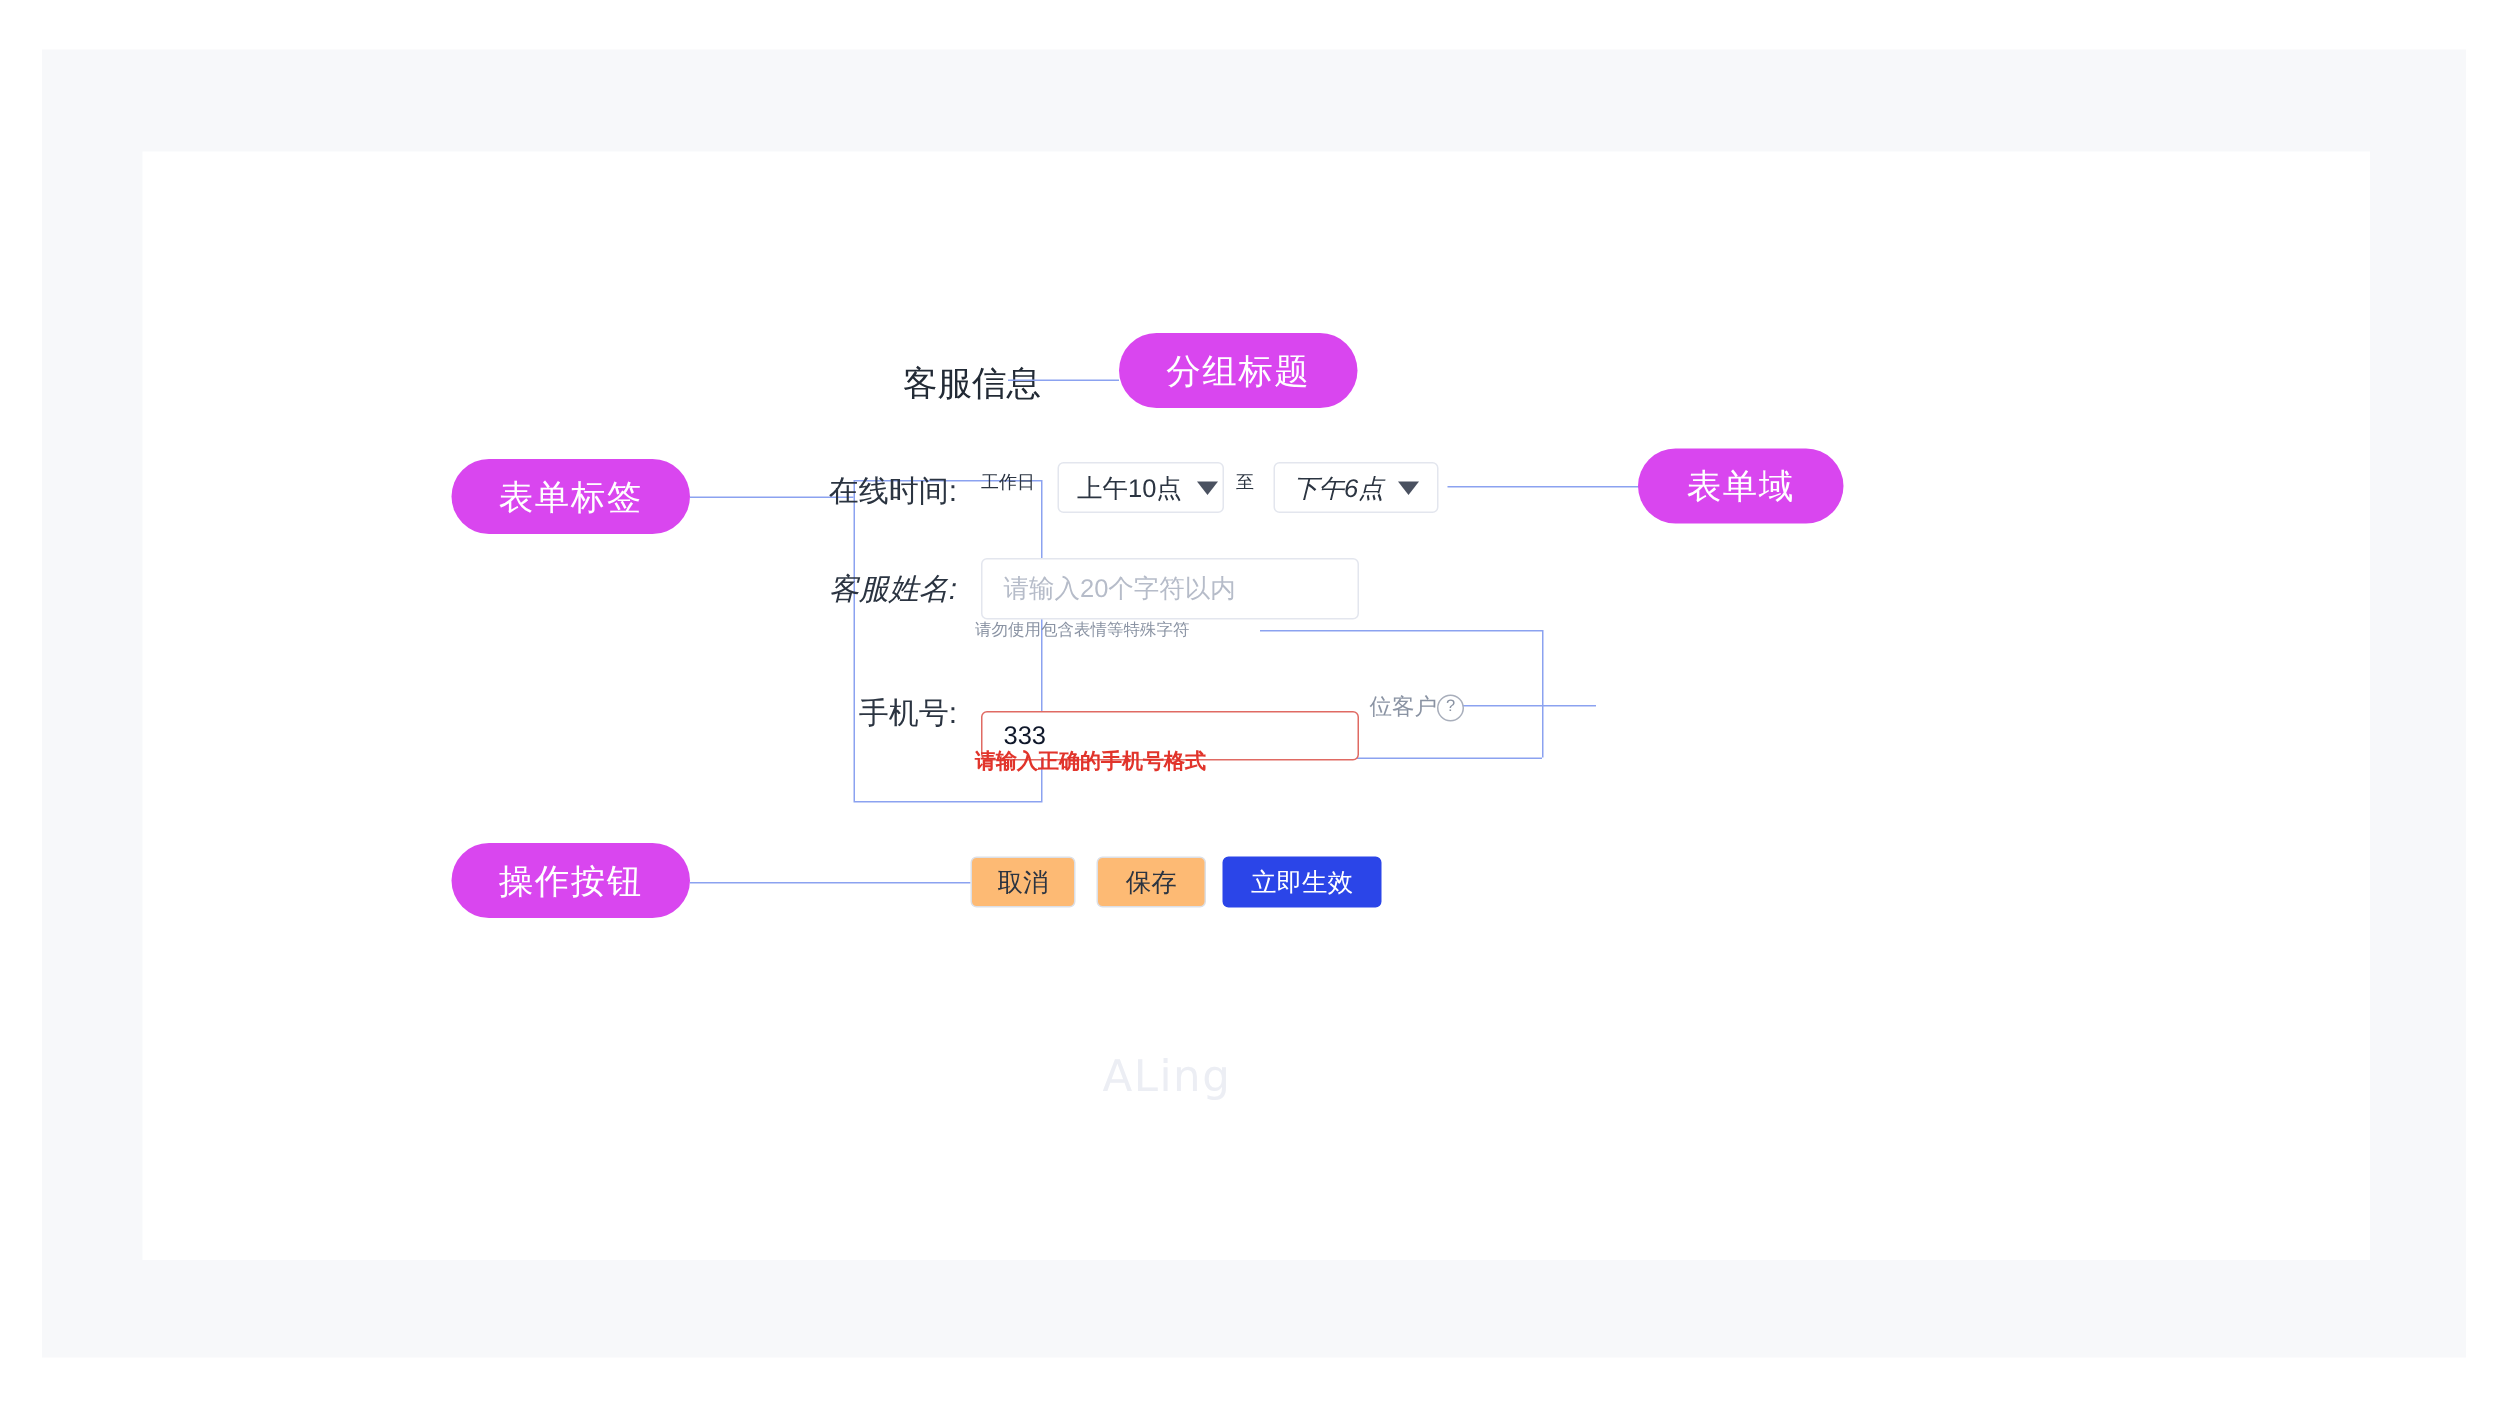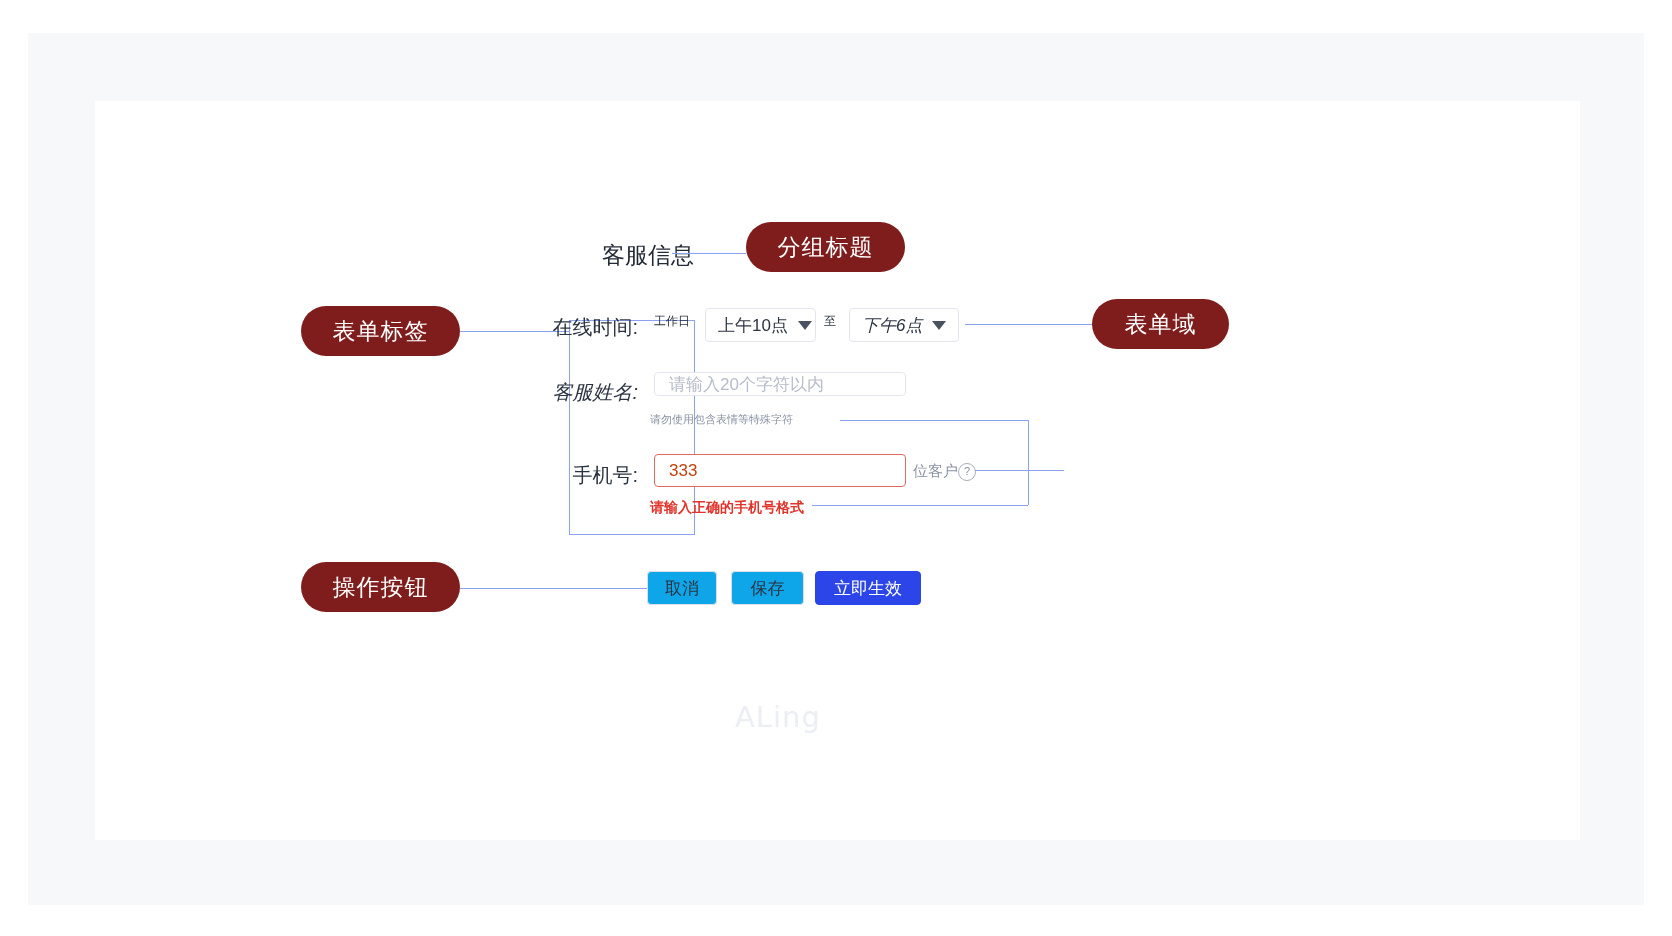--- a/index.html
+++ b/index.html
@@ -24,21 +24,21 @@
   }
 
   
   .line{position:absolute;background:#8ba2f0;}
   .line-h{height:1px;}
   .line-v{width:1px;}
 
   
   .badge{
     position:absolute;
-    background:#7f1d1d;
+    background:#d946ef;
     color:#ffffff;
     border-radius:999px;
     display:flex;align-items:center;justify-content:center;
     font-size:23px;
     letter-spacing:1px;
     white-space:nowrap;
   }
 
   
   .group-title{
@@ -92,21 +92,21 @@
     position:absolute;
     box-sizing:border-box;
     border:1px solid #e3e6ee;
     border-radius:4px;
     background:#ffffff;
     display:flex;align-items:center;
     padding:0 14px;
     font-size:17px;
   }
   .input.placeholder{color:#b6bcc9;}
-  .input.value{color:#c2410c;}
+  .input.value{color:#0f172a;margin-top:20px;}
   .input.error{border-color:#e06a63;}
 
   .help-text{
     position:absolute;
     font-size:11px;color:#8a93a3;white-space:nowrap;
   }
   .error-text{
     position:absolute;
     font-size:14px;color:#e1342b;white-space:nowrap;font-weight:bold;
   }
@@ -125,21 +125,21 @@
   
   .btn{
     position:absolute;
     box-sizing:border-box;
     border-radius:4px;
     display:flex;align-items:center;justify-content:center;
     font-size:17px;
     white-space:nowrap;
   }
   .btn.secondary{
-    border:1px solid #dcdfe6;background:#0ea5e9;color:#2b3441;
+    border:1px solid #dcdfe6;background:#fdba74;color:#2b3441;
   }
   .btn.primary{
     border:1px solid #2b45e8;background:#2b45e8;color:#ffffff;
   }
 
   
   .watermark{
     position:absolute;
     left:735px;top:700px;
     font-size:29px;color:#eceef4;
@@ -178,21 +178,21 @@
     <span class="sel-val">上午10点</span>
     <span class="caret"></span>
   </div>
   <div class="static-text" style="left:824px;top:313px;">至</div>
   <div class="select" style="left:849px;top:308px;width:110px;height:33px;font-style:italic;">
     <span class="sel-val">下午6点</span>
     <span class="caret"></span>
   </div>
 
   <div class="form-label" style="left:520px;top:379px;width:118px;font-style:italic;">客服姓名:</div>
-  <div class="input placeholder" style="left:654px;top:372px;width:252px;height:24px;">
+  <div class="input placeholder" style="left:654px;top:372px;width:252px;height:41px;">
     <span>请输入20个字符以内</span>
   </div>
   <div class="help-text" style="left:650px;top:412px;">请勿使用包含表情等特殊字符</div>
 
   <div class="form-label" style="left:520px;top:462px;width:118px;">手机号:</div>
   <div class="input value error" style="left:654px;top:454px;width:252px;height:33px;">
     <span>333</span>
   </div>
   <div class="suffix-text" style="left:913px;top:462px;">
     <span>位客户</span>

